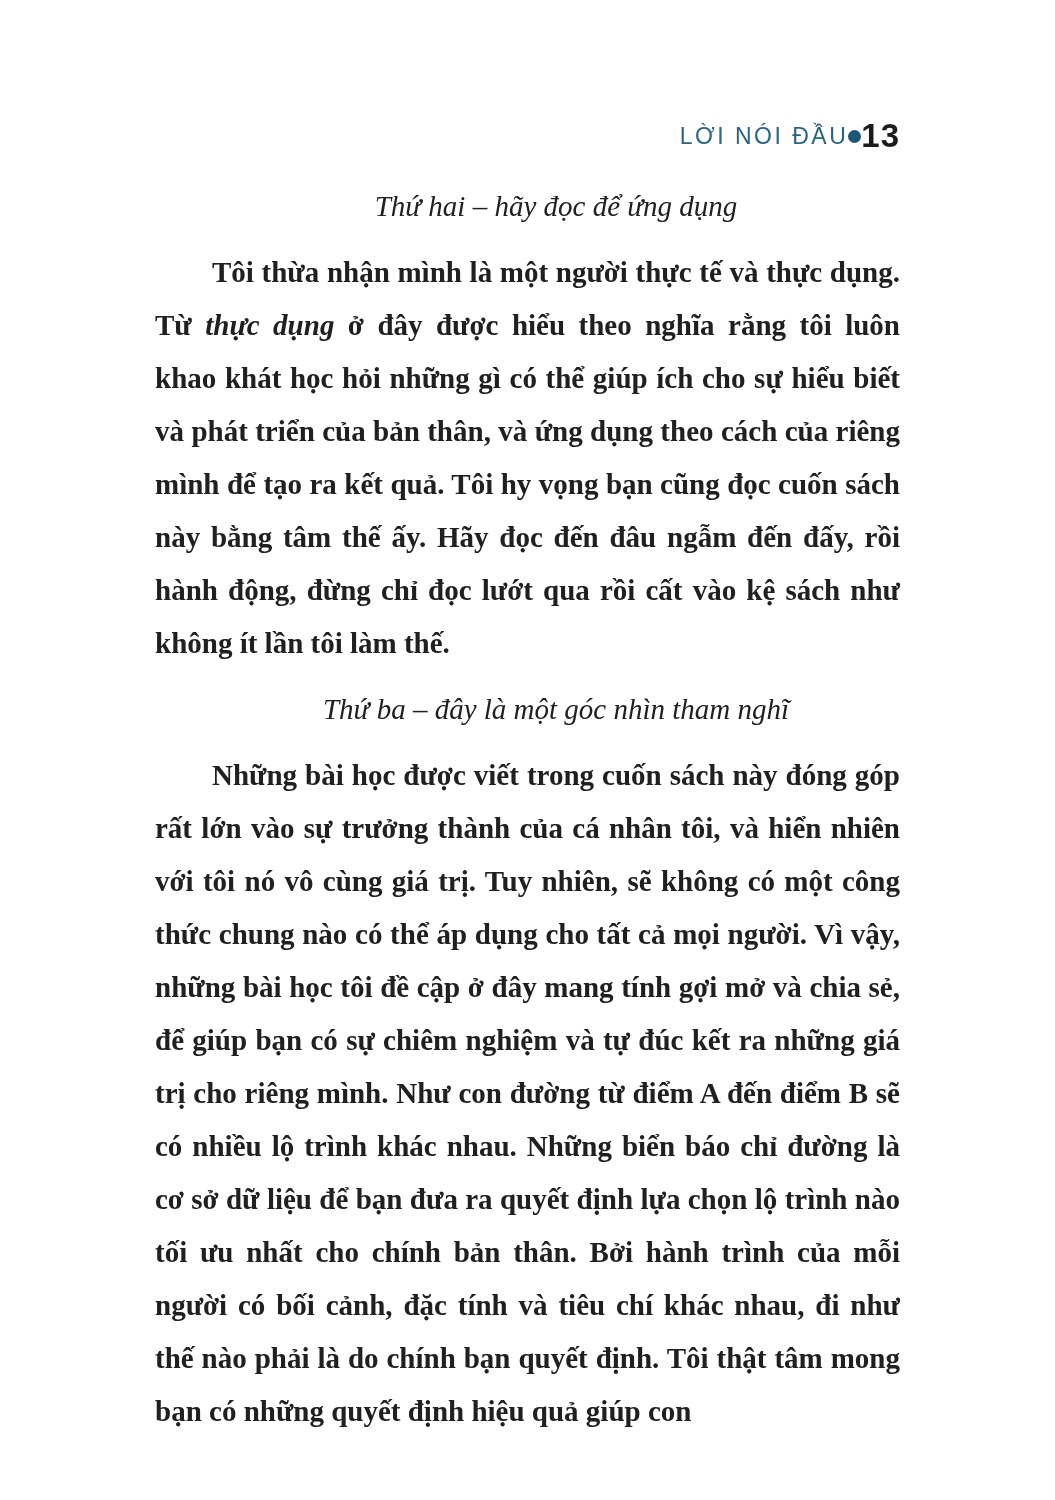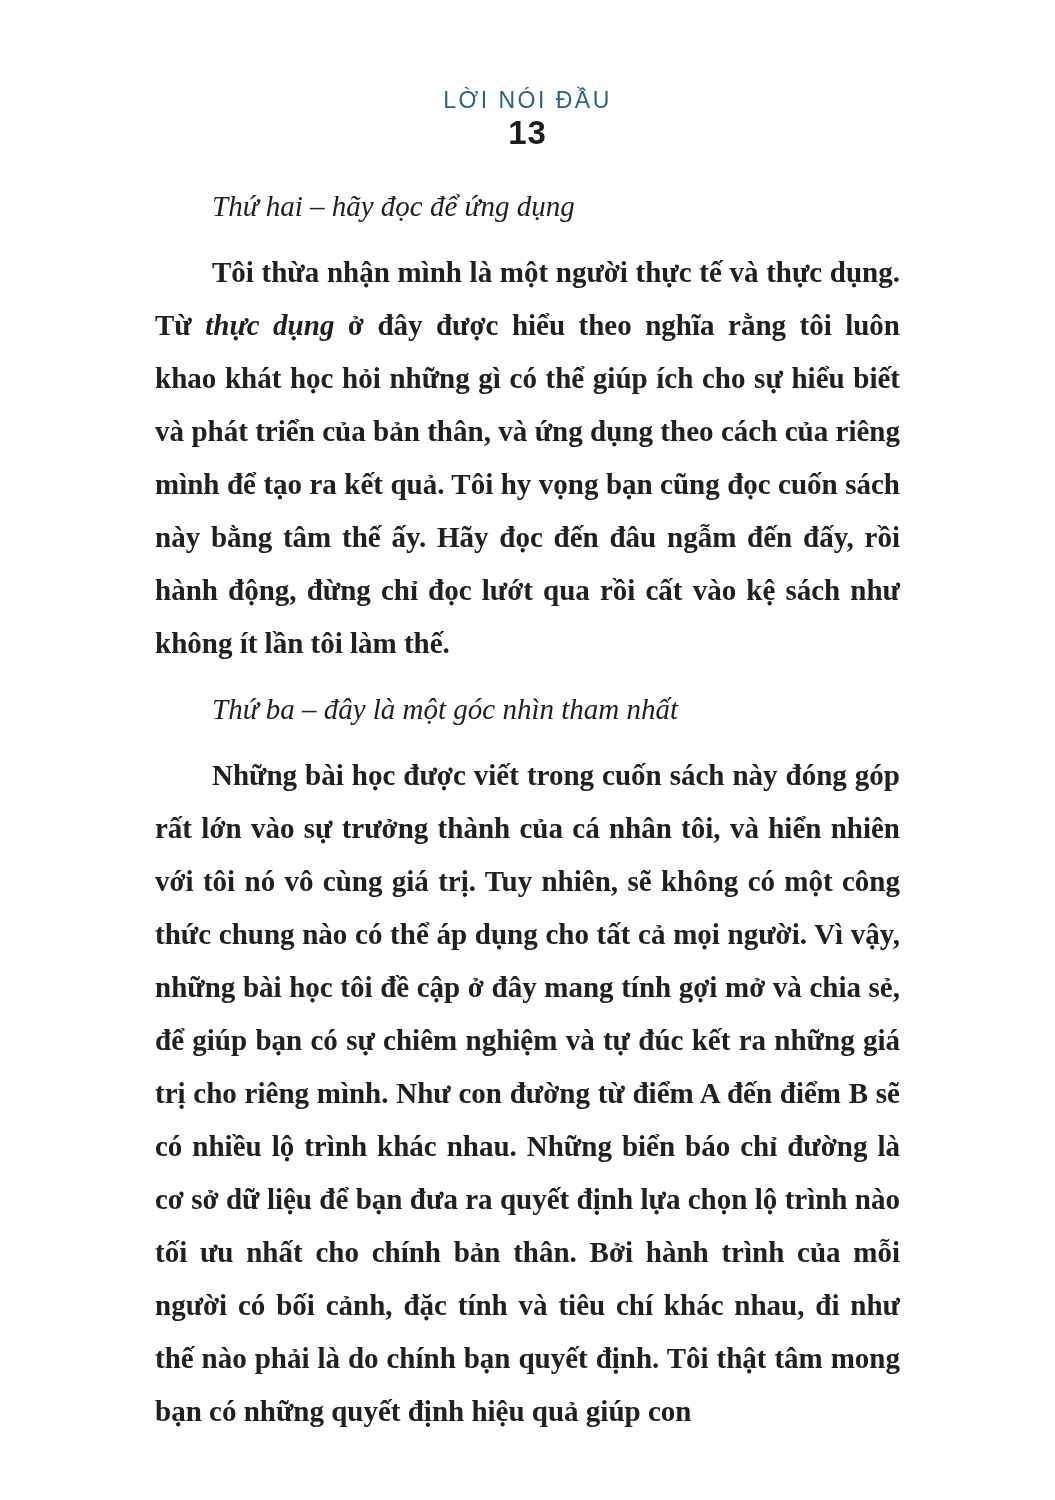--- a/index.html
+++ b/index.html
@@ -19,21 +19,20 @@
     height: 1500px;
     padding: 120px 155px 0 155px;
     background: #ffffff;
   }
   .page-header {
     display: flex;
     align-items: center;
     justify-content: flex-end;
     font-family: "Liberation Sans", sans-serif;
     height: 32px;
-    flex-direction: column;
   }
   .section-title {
     color: #2a647e;
     font-size: 23px;
     letter-spacing: 2.5px;
     font-weight: 400;
   }
   .header-dot {
     width: 13px;
     height: 13px;
@@ -58,35 +57,35 @@
     margin: 0;
   }
   .para.indent {
     text-indent: 57px;
     font-weight: bold;
   }
   .subheading {
     margin: 13px 0;
     text-indent: 57px;
     font-style: italic;
-    text-align: left;
+    text-align: center;
   }
   .subheading em, .para em {
     font-style: italic;
   }
 </style>
 </head>
 <body>
 
 <div class="page">
   <header class="page-header">
     <span class="section-title">LỜI NÓI ĐẦU</span>
     <span class="header-dot"></span>
     <span class="page-number">13</span>
   </header>
 
   <main class="page-body">
     <p class="subheading"><em>Thứ hai – hãy đọc để ứng dụng</em></p>
     <p class="para indent"><span>Tôi thừa nhận mình là một người thực tế và thực dụng. Từ </span><em>thực dụng</em><span> ở đây được hiểu theo nghĩa rằng tôi luôn khao khát học hỏi những gì có thể giúp ích cho sự hiểu biết và phát triển của bản thân, và ứng dụng theo cách của riêng mình để tạo ra kết quả. Tôi hy vọng bạn cũng đọc cuốn sách này bằng tâm thế ấy. Hãy đọc đến đâu ngẫm đến đấy, rồi hành động, đừng chỉ đọc lướt qua rồi cất vào kệ sách như không ít lần tôi làm thế.</span></p>
-    <p class="subheading"><em>Thứ ba – đây là một góc nhìn tham nhất</em></p>
+    <p class="subheading"><em>Thứ ba – đây là một góc nhìn tham nghĩ</em></p>
     <p class="para indent"><span>Những bài học được viết trong cuốn sách này đóng góp rất lớn vào sự trưởng thành của cá nhân tôi, và hiển nhiên với tôi nó vô cùng giá trị. Tuy nhiên, sẽ không có một công thức chung nào có thể áp dụng cho tất cả mọi người. Vì vậy, những bài học tôi đề cập ở đây mang tính gợi mở và chia sẻ, để giúp bạn có sự chiêm nghiệm và tự đúc kết ra những giá trị cho riêng mình. Như con đường từ điểm A đến điểm B sẽ có nhiều lộ trình khác nhau. Những biển báo chỉ đường là cơ sở dữ liệu để bạn đưa ra quyết định lựa chọn lộ trình nào tối ưu nhất cho chính bản thân. Bởi hành trình của mỗi người có bối cảnh, đặc tính và tiêu chí khác nhau, đi như thế nào phải là do chính bạn quyết định. Tôi thật tâm mong bạn có những quyết định hiệu quả giúp con</span></p>
   </main>
 </div>
 
 </body></html>

